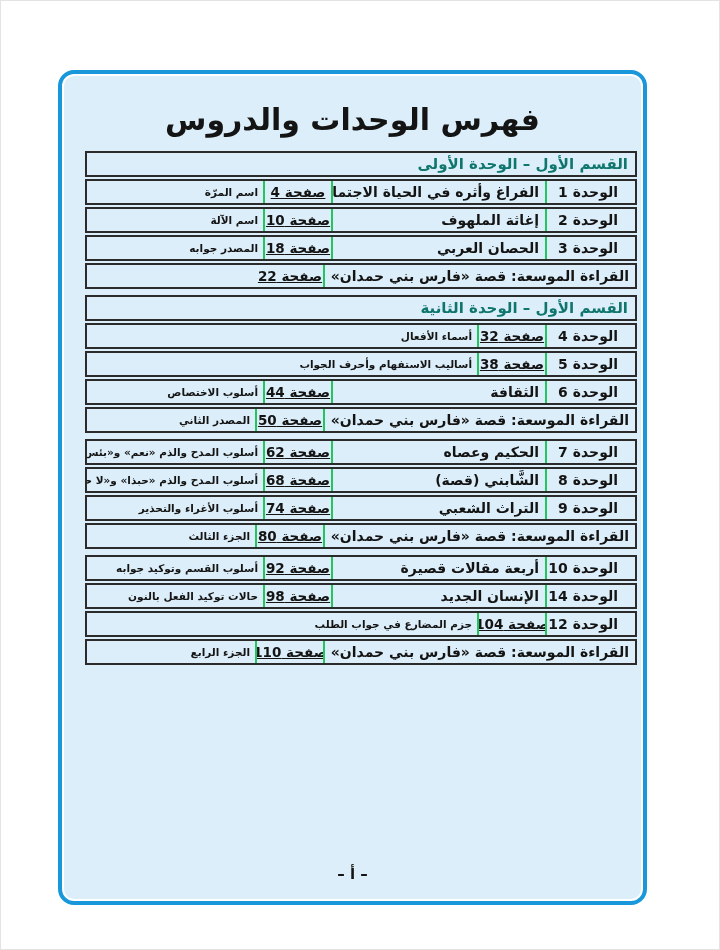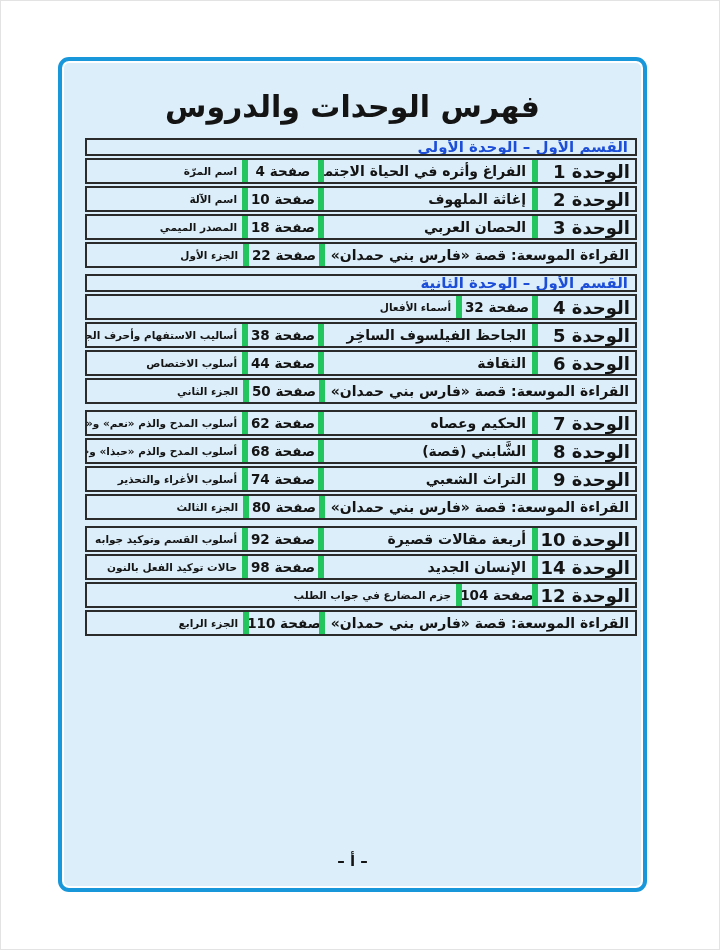--- a/index.html
+++ b/index.html
@@ -7,26 +7,26 @@
     position: relative;
     width: 720px; height: 950px;
     background: #ffffff;
     box-sizing: border-box;
     border: 1px solid #e3e3e3;
     font-family: "DejaVu Sans", sans-serif;
     overflow: hidden;
   }
   .frame {
     position: absolute;
-    left: 57px; top: 56px;
+    left: 57px; top: 69px;
     width: 589px; height: 835px;
     box-sizing: border-box;
     background: #dceef9;
     border: 4px solid #1897db;
-    border-radius: 11px;
+    border-radius: 16px;
     box-shadow: inset 0 0 0 2px #ffffff;
     direction: rtl;
   }
   .page-title {
     text-align: center;
     font-weight: bold;
     font-size: 30px;
     line-height: 40px;
     margin-top: 26px;
     color: #141414;
@@ -35,25 +35,25 @@
   .toc { margin: 11px 6px 0 23px; }
   .section {
     display: flex;
     flex-direction: column;
     gap: 2px;
     margin-bottom: 6px;
   }
   .sec-header {
     box-sizing: border-box;
     border: 2px solid #2b2b2b;
-    height: 18px;
+    height: 26px;
     display: flex;
     align-items: center;
     padding: 0 7px 0 0;
-    color: #1d4ed8;
+    color: #0f766e;
     font-weight: bold;
     font-size: 15px;
     overflow: hidden;
     white-space: nowrap;
   }
   .row {
     box-sizing: border-box;
     display: flex;
     border: 2px solid #2b2b2b;
     height: 26px;
@@ -61,25 +61,25 @@
   }
   .cell {
     box-sizing: border-box;
     display: flex;
     align-items: center;
     overflow: hidden;
     white-space: nowrap;
     font-weight: bold;
     color: #141414;
   }
-  .row > .cell:not(:first-child) { border-right: 6px solid #22c55e; }
-  .cell-unit    { width: 97px;  padding-right: 5px; font-size: 18px; }
+  .row > .cell:not(:first-child) { border-right: 2px solid #22c55e; }
+  .cell-unit    { width: 88px;  padding-right: 17px; font-size: 14px; }
   .cell-title   { width: 214px; padding-right: 6px; font-size: 14px; }
   .cell-merged  { width: 310px; padding-right: 6px; font-size: 14px; }
-  .cell-page    { width: 76px;  justify-content: center; font-size: 13.5px; }
+  .cell-page    { width: 68px;  justify-content: center; font-size: 13.5px; text-decoration: underline; }
   .cell-grammar { flex: 1; justify-content: flex-start; padding-right: 5px; font-size: 10.5px; }
   .footer-marker {
     position: absolute;
     bottom: 18px; left: 0; right: 0;
     text-align: center;
     font-size: 15px;
     font-weight: bold;
     color: #141414;
     direction: rtl;
   }
@@ -105,52 +105,50 @@
         <div class="row">
           <div class="cell cell-unit">الوحدة 2</div>
           <div class="cell cell-title">إغاثة الملهوف</div>
           <div class="cell cell-page">صفحة 10</div>
           <div class="cell cell-grammar">اسم الآلة</div>
         </div>
         <div class="row">
           <div class="cell cell-unit">الوحدة 3</div>
           <div class="cell cell-title">الحصان العربي</div>
           <div class="cell cell-page">صفحة 18</div>
-          <div class="cell cell-grammar">المصدر الميمي</div>
+          <div class="cell cell-grammar">المصدر جوابه</div>
         </div>
         <div class="row">
           <div class="cell cell-merged">القراءة الموسعة: قصة «فارس بني حمدان»</div>
           <div class="cell cell-page">صفحة 22</div>
-          <div class="cell cell-grammar">الجزء الأول</div>
         </div>
       </div>
 
       <div class="section">
         <div class="sec-header">القسم الأول – الوحدة الثانية</div>
         <div class="row">
           <div class="cell cell-unit">الوحدة 4</div>
           <div class="cell cell-page">صفحة 32</div>
           <div class="cell cell-grammar">أسماء الأفعال</div>
         </div>
         <div class="row">
           <div class="cell cell-unit">الوحدة 5</div>
-          <div class="cell cell-title">الجاحظ الفيلسوف الساخِر</div>
           <div class="cell cell-page">صفحة 38</div>
           <div class="cell cell-grammar">أساليب الاستفهام وأحرف الجواب</div>
         </div>
         <div class="row">
           <div class="cell cell-unit">الوحدة 6</div>
           <div class="cell cell-title">الثقافة</div>
           <div class="cell cell-page">صفحة 44</div>
           <div class="cell cell-grammar">أسلوب الاختصاص</div>
         </div>
         <div class="row">
           <div class="cell cell-merged">القراءة الموسعة: قصة «فارس بني حمدان»</div>
           <div class="cell cell-page">صفحة 50</div>
-          <div class="cell cell-grammar">الجزء الثاني</div>
+          <div class="cell cell-grammar">المصدر الثاني</div>
         </div>
       </div>
 
       <div class="section">
         <div class="row">
           <div class="cell cell-unit">الوحدة 7</div>
           <div class="cell cell-title">الحكيم وعصاه</div>
           <div class="cell cell-page">صفحة 62</div>
           <div class="cell cell-grammar">أسلوب المدح والذم «نعم» و«بئس»</div>
         </div>

